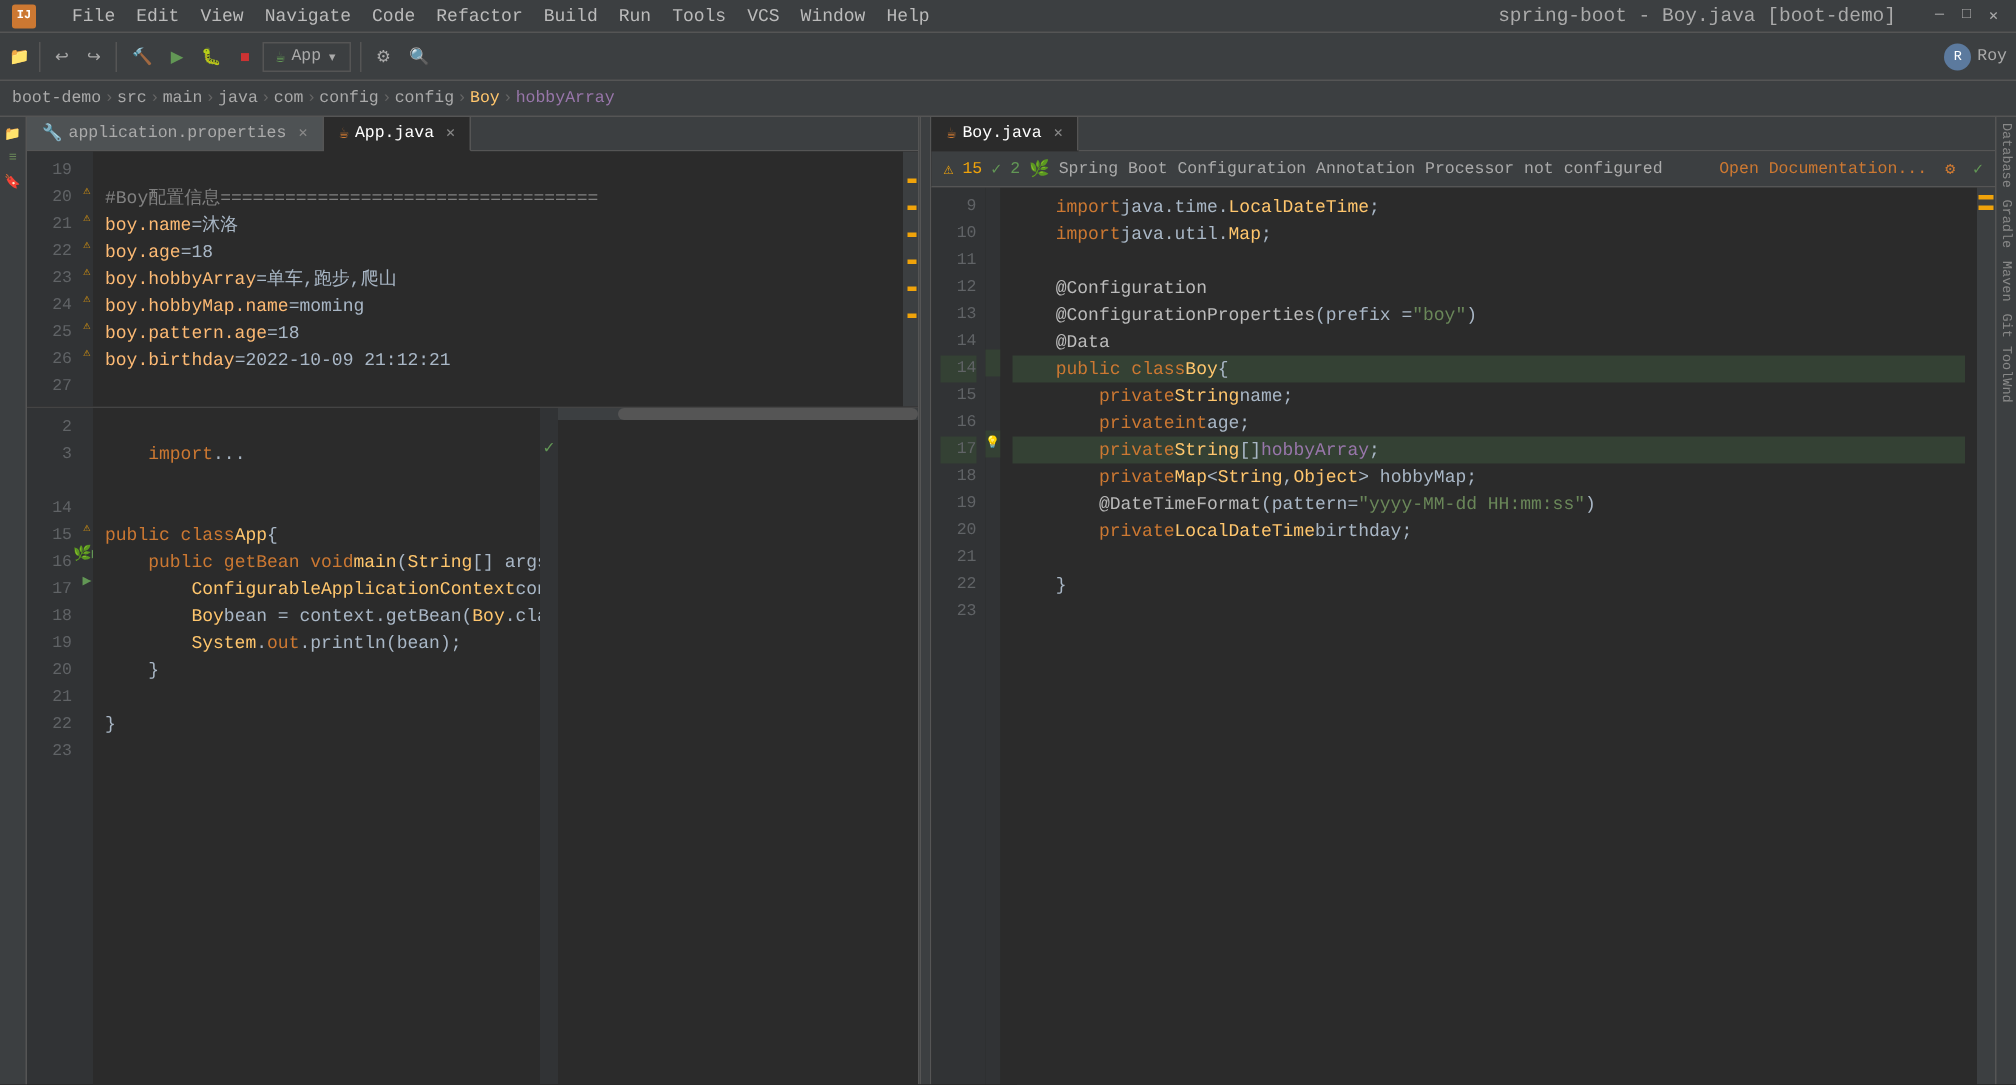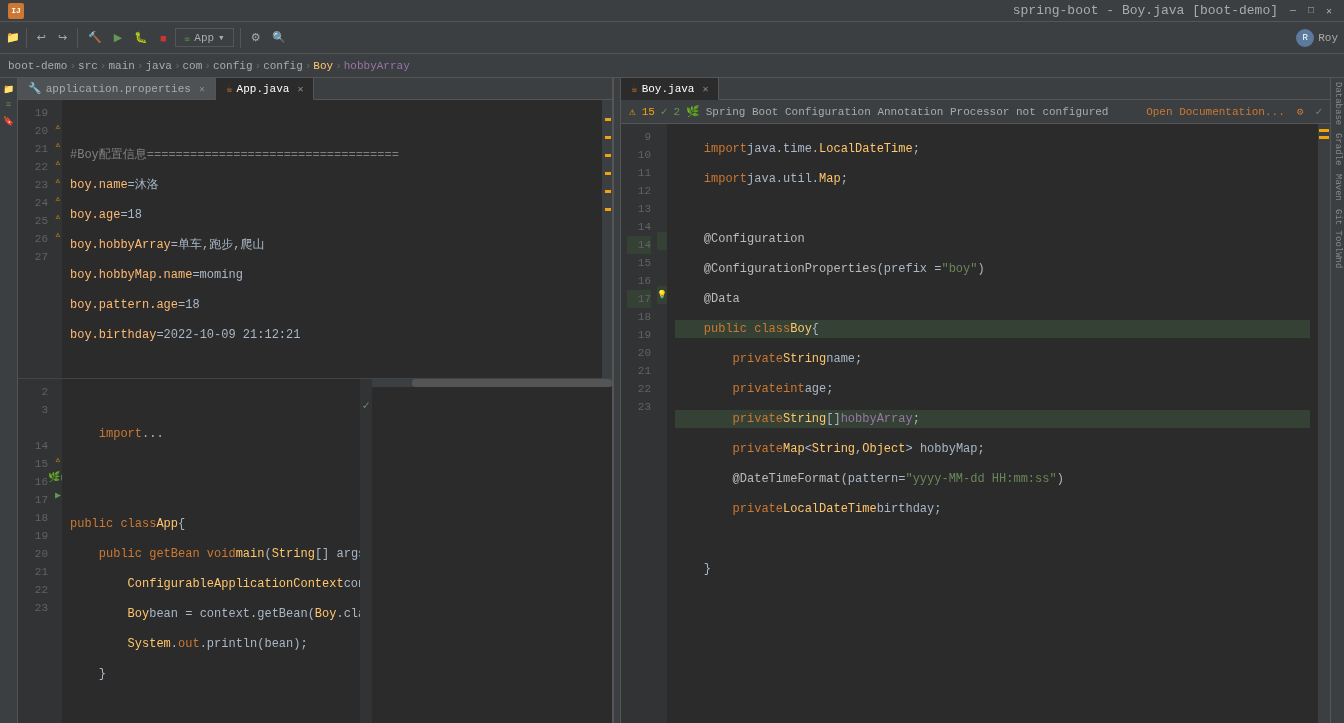--- a/index.html
+++ b/index.html
@@ -1,19 +1,19 @@
 <!DOCTYPE html>
 <html><head>
   <meta charset="utf-8">
   <style>
     * { margin: 0; padding: 0; box-sizing: border-box; }
     body { font-family: 'Consolas', 'Courier New', monospace; font-size: 12px; background: #2b2b2b; color: #a9b7c6; overflow: hidden; width: 1344px; height: 723px; }
     
     
-    #title-bar { background: #3c3f41; height: 22px; display: flex; align-items: center; padding: 0 8px; border-bottom: 1px solid #555; }
+    #title-bar { background: #3c3f41; height: 22px; display: flex; align-items: center; padding: 0 8px; border-bottom: 1px solid #555; gap: 14px; }
     #menu-bar { display: flex; gap: 2px; font-size: 12px; }
     #menu-bar span { padding: 2px 6px; cursor: pointer; color: #bbb; }
     #title-text { margin-left: auto; color: #aaa; font-size: 13px; }
     #window-controls { display: flex; gap: 4px; margin-left: 8px; }
     #window-controls div { width: 14px; height: 14px; display: flex; align-items: center; justify-content: center; color: #aaa; font-size: 10px; cursor: pointer; }
 
     
     #toolbar { background: #3c3f41; height: 32px; display: flex; align-items: center; padding: 0 6px; border-bottom: 1px solid #555; gap: 4px; }
     .toolbar-btn { background: transparent; border: none; color: #aaa; padding: 2px 4px; cursor: pointer; font-size: 11px; }
     #run-config { background: #3c3f41; border: 1px solid #555; color: #aaa; padding: 2px 8px; font-size: 11px; cursor: pointer; display: flex; align-items: center; gap: 4px; }
@@ -46,21 +46,21 @@
     
     #right-editor { flex: 1; display: flex; flex-direction: column; background: #2b2b2b; }
     #right-editor-header { background: #3c3f41; border-bottom: 1px solid #555; padding: 2px 8px; font-size: 11px; color: #cc7832; display: flex; align-items: center; gap: 6px; height: 24px; }
     #right-editor-content { flex: 1; overflow: hidden; display: flex; }
 
     
     .code-pane { display: flex; flex: 1; overflow: hidden; font-size: 12px; line-height: 18px; }
     .line-numbers { background: #313335; color: #606366; text-align: right; padding: 4px 6px; min-width: 36px; user-select: none; font-size: 11px; line-height: 18px; }
     .line-num { height: 18px; display: flex; align-items: center; justify-content: flex-end; }
     .code-content { flex: 1; padding: 4px 8px; overflow: auto; background: #2b2b2b; }
-    .code-line { height: 18px; white-space: nowrap; display: flex; align-items: center; margin-top: 12px; }
+    .code-line { height: 18px; white-space: nowrap; display: flex; align-items: center; }
     .code-line.highlighted { background: #344134; }
     
     
     .kw { color: #cc7832; }
     .str { color: #6a8759; }
     .annotation { color: #bbb; }
     .comment { color: #808080; }
     .type-name { color: #ffc66d; }
     .method { color: #ffc66d; }
     .property { color: #9876aa; }
@@ -77,20 +77,34 @@
     
     .scroll-gutter { width: 10px; background: #3c3f41; position: relative; }
     .scroll-marker { position: absolute; right: 1px; width: 6px; height: 3px; background: #f0a30a; }
   </style>
 </head>
 <body>
 
 <div id="title-bar">
   <div style="width:16px;height:16px;background:#cc7832;border-radius:2px;display:flex;align-items:center;justify-content:center;margin-right:4px;">
     <span style="color:white;font-size:8px;font-weight:bold;">IJ</span>
+  </div>
+  <div id="menu-bar">
+    <span>File</span>
+    <span>Edit</span>
+    <span>View</span>
+    <span>Navigate</span>
+    <span>Code</span>
+    <span>Refactor</span>
+    <span>Build</span>
+    <span>Run</span>
+    <span>Tools</span>
+    <span>VCS</span>
+    <span>Window</span>
+    <span>Help</span>
   </div>
   <div id="title-text">spring-boot - Boy.java [boot-demo]</div>
   <div id="window-controls">
     <div>—</div>
     <div>□</div>
     <div>✕</div>
   </div>
 </div>
 
 <div id="toolbar">

